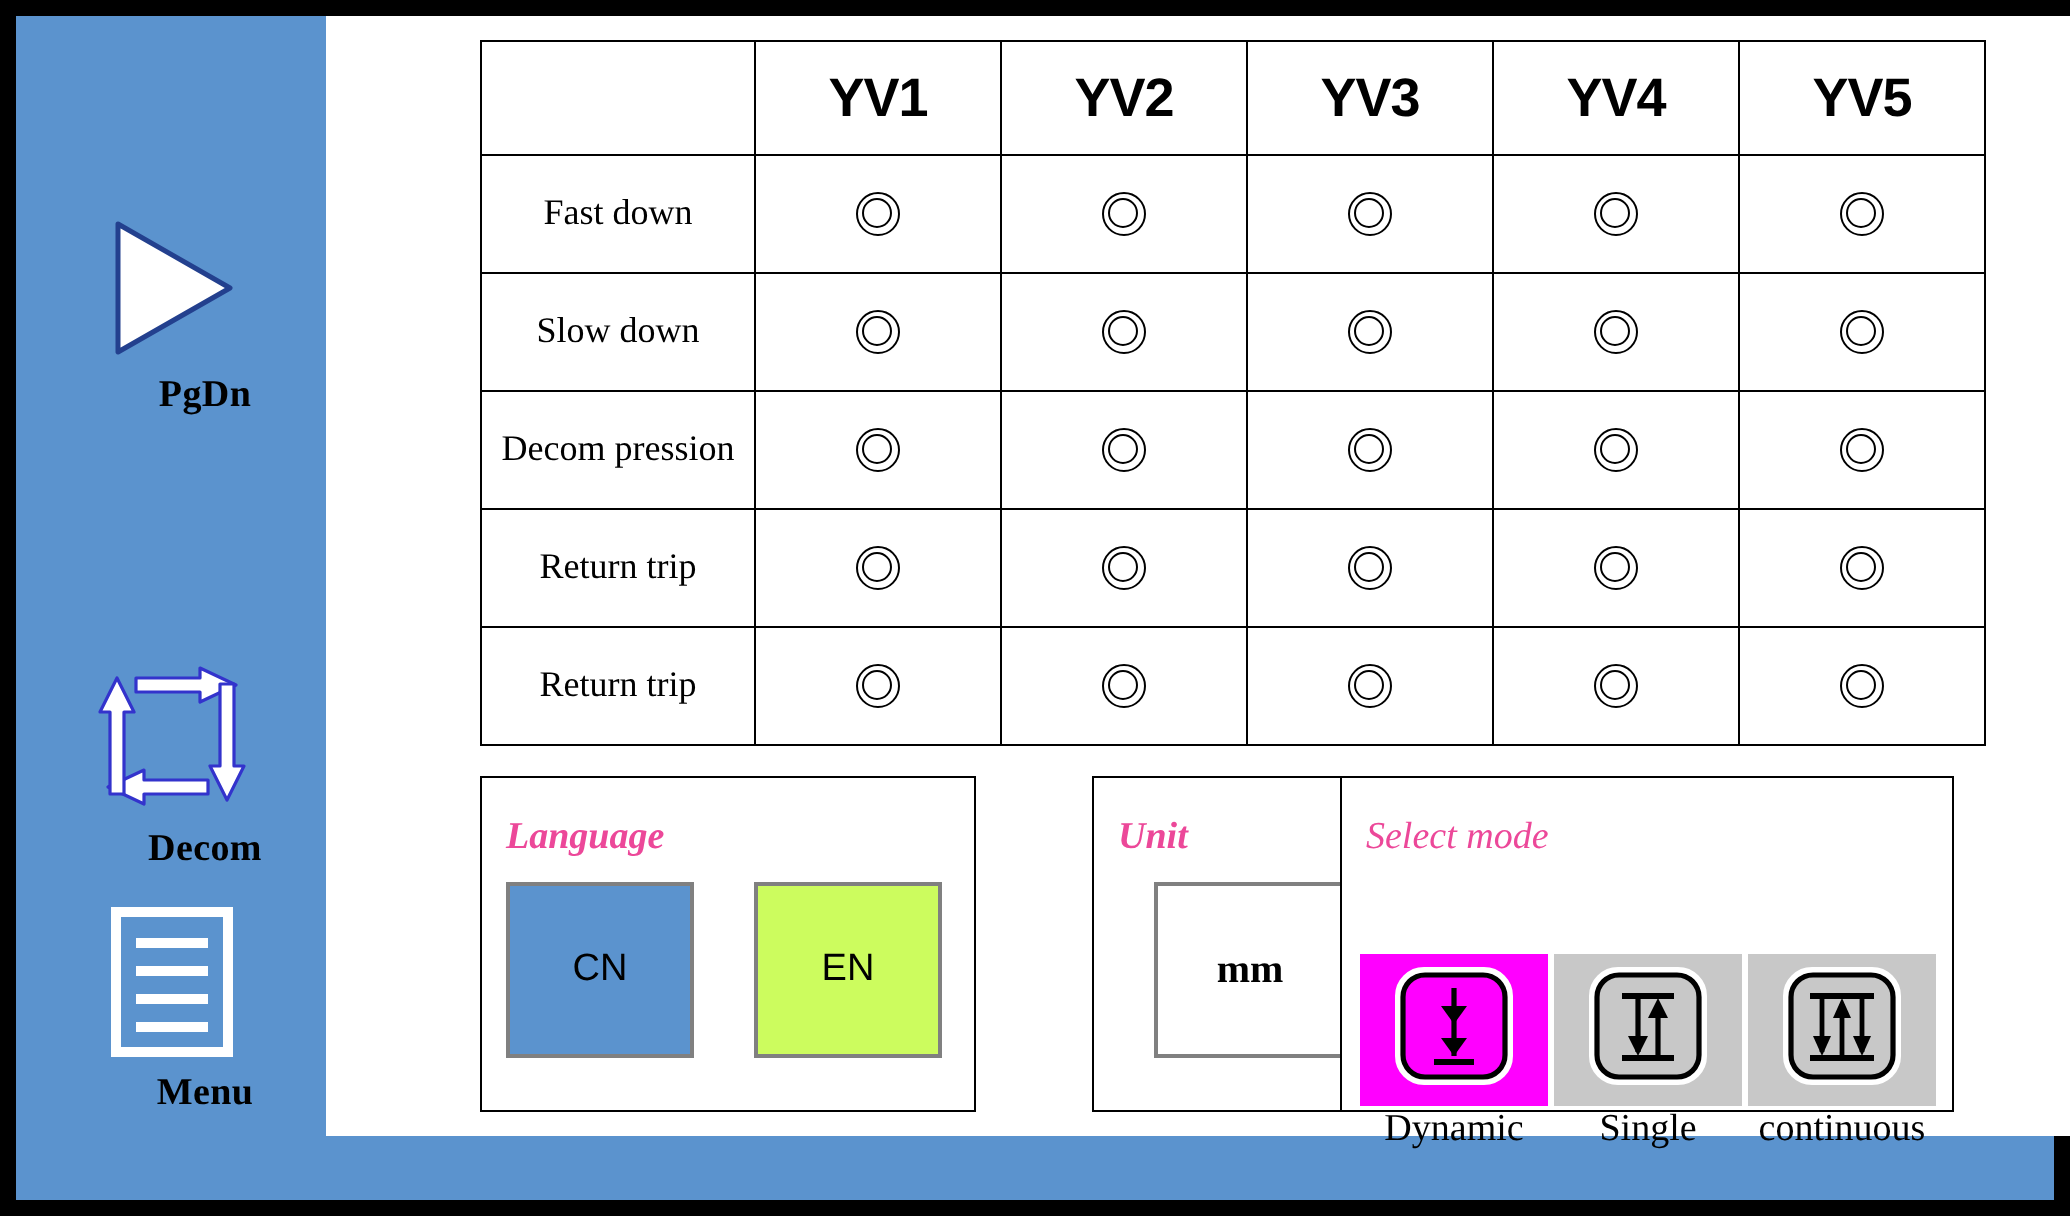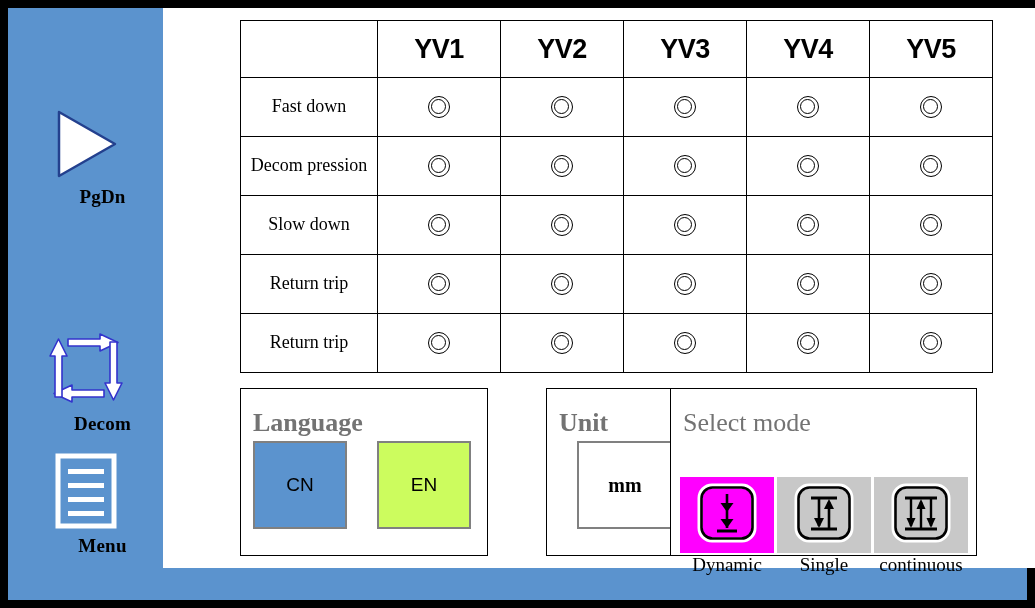--- a/index.html
+++ b/index.html
@@ -126,23 +126,24 @@
   .panel {
     position: absolute;
     border: 1.5px solid #000000;
     background: #ffffff;
     box-sizing: border-box;
   }
   .panel-title {
     position: absolute;
     left: 12px; top: 19px;
     font-family: "Liberation Serif", serif;
-    font-size: 26px;
+    font-size: 19px;
     font-weight: bold;
-    color: #737373;
+    color: #ec4899;
+    font-style: italic;
   }
   #panel-language { left: 77px;  top: 380px; width: 248px; height: 168px; }
   #panel-unit     { left: 335px; top: 380px; width: 162px; height: 168px; margin-left: 48px; }
   #panel-mode     { left: 507px; top: 380px; width: 307px; height: 168px; }
   #panel-mode .panel-title { font-weight: normal; }
 
   .lang-btn {
     position: absolute;
     width: 94px; height: 88px;
     border: 2px solid #808080;
@@ -277,39 +278,39 @@
                 <div class="led"></div>
               </td>
             <td class="led-cell">
                 <div class="led"></div>
               </td>
             <td class="led-cell">
                 <div class="led"></div>
               </td>
           </tr>
           <tr>
+            <td class="row-head">Slow down</td>
+            <td class="led-cell">
+                <div class="led"></div>
+              </td>
+            <td class="led-cell">
+                <div class="led"></div>
+              </td>
+            <td class="led-cell">
+                <div class="led"></div>
+              </td>
+            <td class="led-cell">
+                <div class="led"></div>
+              </td>
+            <td class="led-cell">
+                <div class="led"></div>
+              </td>
+          </tr>
+          <tr>
             <td class="row-head">Decom pression</td>
-            <td class="led-cell">
-                <div class="led"></div>
-              </td>
-            <td class="led-cell">
-                <div class="led"></div>
-              </td>
-            <td class="led-cell">
-                <div class="led"></div>
-              </td>
-            <td class="led-cell">
-                <div class="led"></div>
-              </td>
-            <td class="led-cell">
-                <div class="led"></div>
-              </td>
-          </tr>
-          <tr>
-            <td class="row-head">Slow down</td>
             <td class="led-cell">
                 <div class="led"></div>
               </td>
             <td class="led-cell">
                 <div class="led"></div>
               </td>
             <td class="led-cell">
                 <div class="led"></div>
               </td>
             <td class="led-cell">

